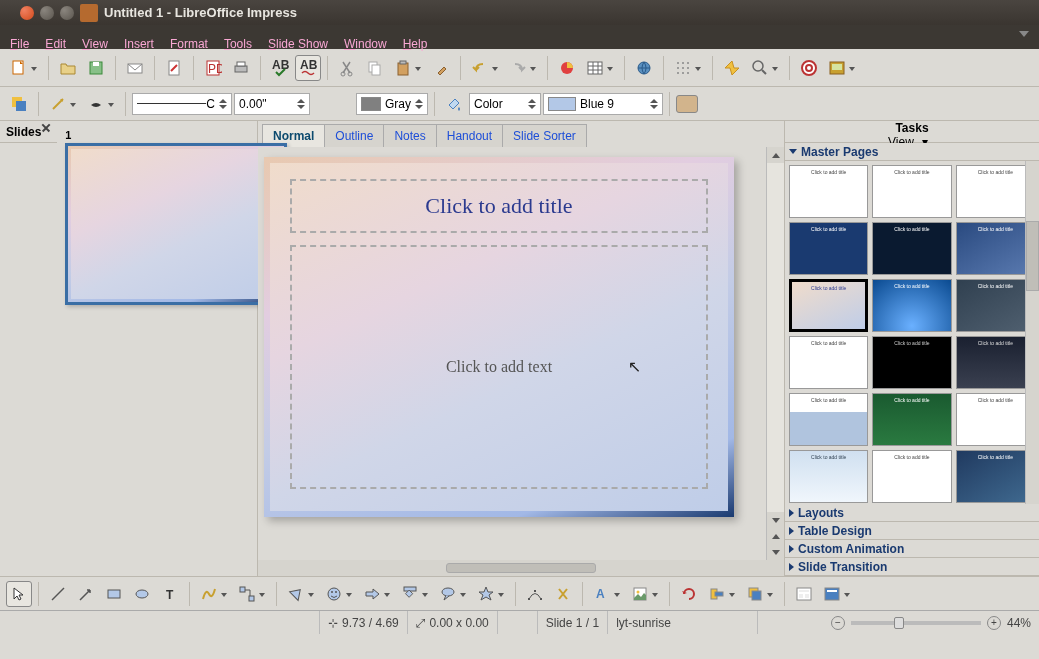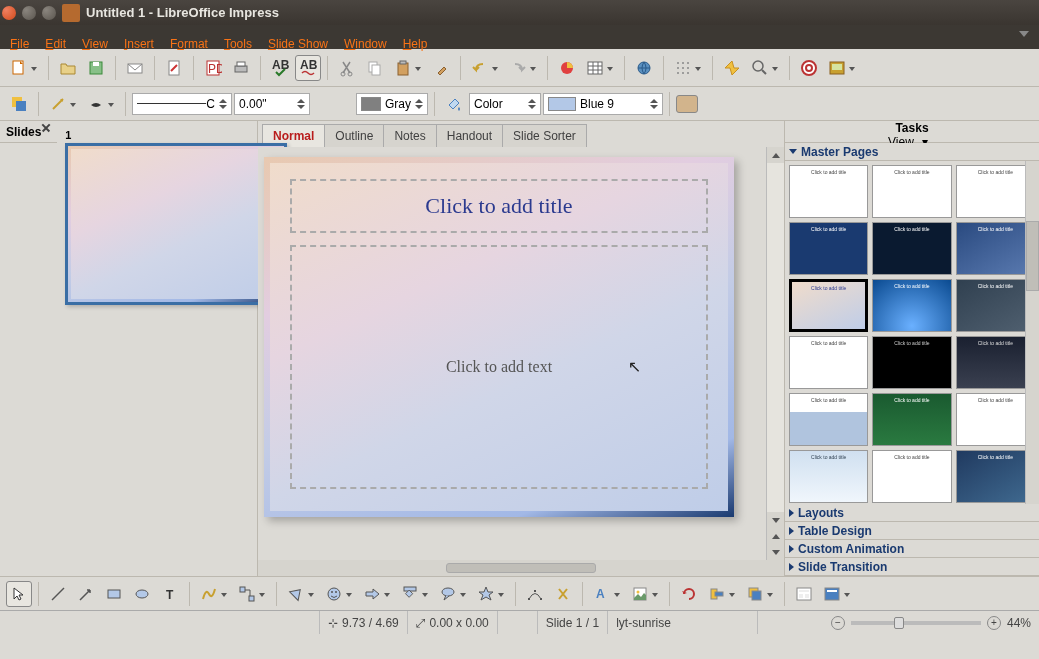--- a/index.html
+++ b/index.html
@@ -1,28 +1,28 @@
 <!DOCTYPE html>
 <html><head>
 <meta charset="utf-8">
 <style>
 * { margin: 0; padding: 0; box-sizing: border-box; font-family: "Liberation Sans", "DejaVu Sans", Arial, sans-serif; font-size: 12px; }
 body { width: 1039px; height: 659px; background: #dcdad5; overflow: hidden; }
 
 
-.titlebar { height: 25px; background: linear-gradient(#4a4540, #3a3530); display: flex; align-items: center; padding: 0 2px; }
+.titlebar { height: 25px; background: linear-gradient(#4a4540, #3a3530); display: flex; align-items: center; padding: 0 20px; }
 .titlebar .wbtn { width: 14px; height: 14px; border-radius: 50%; margin-right: 6px; }
 .wbtn.close { background: radial-gradient(circle at 30% 30%, #f08060, #d24a1b); }
 .wbtn.min, .wbtn.max { background: radial-gradient(circle at 30% 30%, #8a857e, #5a554e); }
 .titlebar .ticon { width: 18px; height: 18px; background: #b56a2f; border-radius: 2px; margin-right: 6px; }
 .titlebar .ttext { color: #e8e6e0; font-size: 13px; font-weight: bold; }
 
 
 .menubar { height: 24px; background: #3c3833; display: flex; align-items: center; padding: 0 2px; position: relative; }
-.menubar .mitem { color: #f97316; padding: 3px 8px; cursor: pointer; margin-top: 13px; }
+.menubar .mitem { color: #f9a8d4; padding: 3px 8px; cursor: pointer; margin-top: 13px; }
 .menubar .mitem u { text-decoration: underline; }
 .menubar .drop { position: absolute; right: 10px; top: 6px; width: 0; height: 0; border-left: 5px solid transparent; border-right: 5px solid transparent; border-top: 6px solid #888; }
 
 
 .toolbar { height: 38px; background: #dcdad5; border-bottom: 1px solid #bcb8af; display: flex; align-items: center; padding: 0 6px; gap: 2px; }
 .tbtn { width: 26px; height: 26px; border: 1px solid transparent; border-radius: 3px; display: flex; align-items: center; justify-content: center; cursor: pointer; position: relative; }
 .tbtn.drop::after { content: ""; position: absolute; right: -6px; top: 11px; border-left: 3px solid transparent; border-right: 3px solid transparent; border-top: 4px solid #555; }
 .tbtn.drop { margin-right: 10px; }
 .sep { width: 1px; height: 24px; background: #bcb8af; margin: 0 4px; }
 .icon-svg { width: 18px; height: 18px; }
@@ -43,22 +43,22 @@
 .panelhead .x::before { transform: rotate(45deg); }
 .panelhead .x::after { transform: rotate(-45deg); }
 .thumbwrap { padding: 8px; }
 .thumbnum { font-size: 11px; font-weight: bold; margin-bottom: 2px; }
 .thumb { width: 222px; height: 162px; border: 3px solid #3a6ea5; background: linear-gradient(160deg, #e8c9b0 0%, #e2cde0 30%, #c3cce6 55%, #a2b8e6 85%, #1a3a70 100%); box-shadow: 2px 2px 4px rgba(0,0,0,0.2); position: relative; }
 .thumb::after { content: ""; position: absolute; left: 3px; top: 3px; right: 3px; bottom: 3px; background: linear-gradient(155deg, #f0dccb 0%, #e6d5e0 35%, #d0d6e8 60%, #bfcde8 100%); }
 
 
 .centerwrap { flex: 1; display: flex; flex-direction: column; background: #dcdad5; }
 .viewtabs { height: 26px; display: flex; align-items: flex-end; padding: 2px 4px 0; gap: 0; }
-.vtab { padding: 4px 10px; border: 1px solid #aaa; border-bottom: none; background: #d6d4ce; color: #404040; cursor: pointer; font-size: 12px; margin-right: -1px; }
-.vtab.active { background: #e8e6e0; font-weight: bold; color: #b91c1c; }
+.vtab { padding: 4px 10px; border: 1px solid #aaa; border-bottom: none; background: #d6d4ce; color: #1d4ed8; cursor: pointer; font-size: 12px; margin-right: -1px; }
+.vtab.active { background: #e8e6e0; font-weight: bold; color: #0c4a6e; }
 .canvasrow { flex: 1; display: flex; }
 .canvasarea { flex: 1; background: #dcdad5; display: flex; padding: 10px 2px 2px 6px; position: relative; }
 .slidecanvas { width: 470px; height: 360px; background: linear-gradient(160deg, #e8c9b0 0%, #e2cde0 30%, #c3cce6 55%, #a2b8e6 85%, #1a3a70 100%); box-shadow: 4px 4px 8px rgba(0,0,0,0.25); position: relative; }
 .slideinner { position: absolute; left: 6px; top: 6px; right: 6px; bottom: 6px; background: linear-gradient(155deg, #f0dccb 0%, #e6d5e0 35%, #d0d6e8 60%, #bfcde8 100%); }
 .titleplh { position: absolute; left: 20px; right: 20px; top: 16px; height: 54px; border: 2px dashed #aaa; display: flex; align-items: center; justify-content: center; font-size: 22px; color: #2b3a8f; font-family: Georgia, serif; }
 .textplh { position: absolute; left: 20px; right: 20px; top: 82px; bottom: 22px; border: 2px dashed #aaa; display: flex; align-items: center; justify-content: center; font-size: 16px; color: #555; font-family: Georgia, serif; }
 .cursorfake { position: absolute; left: 370px; top: 210px; font-size: 16px; color: #222; pointer-events: none; }
 
 .vscroll { width: 18px; background: #d6d4ce; border-left: 1px solid #bbb; display: flex; flex-direction: column; }
 .sarrows { height: 16px; display: flex; align-items: center; justify-content: center; }

